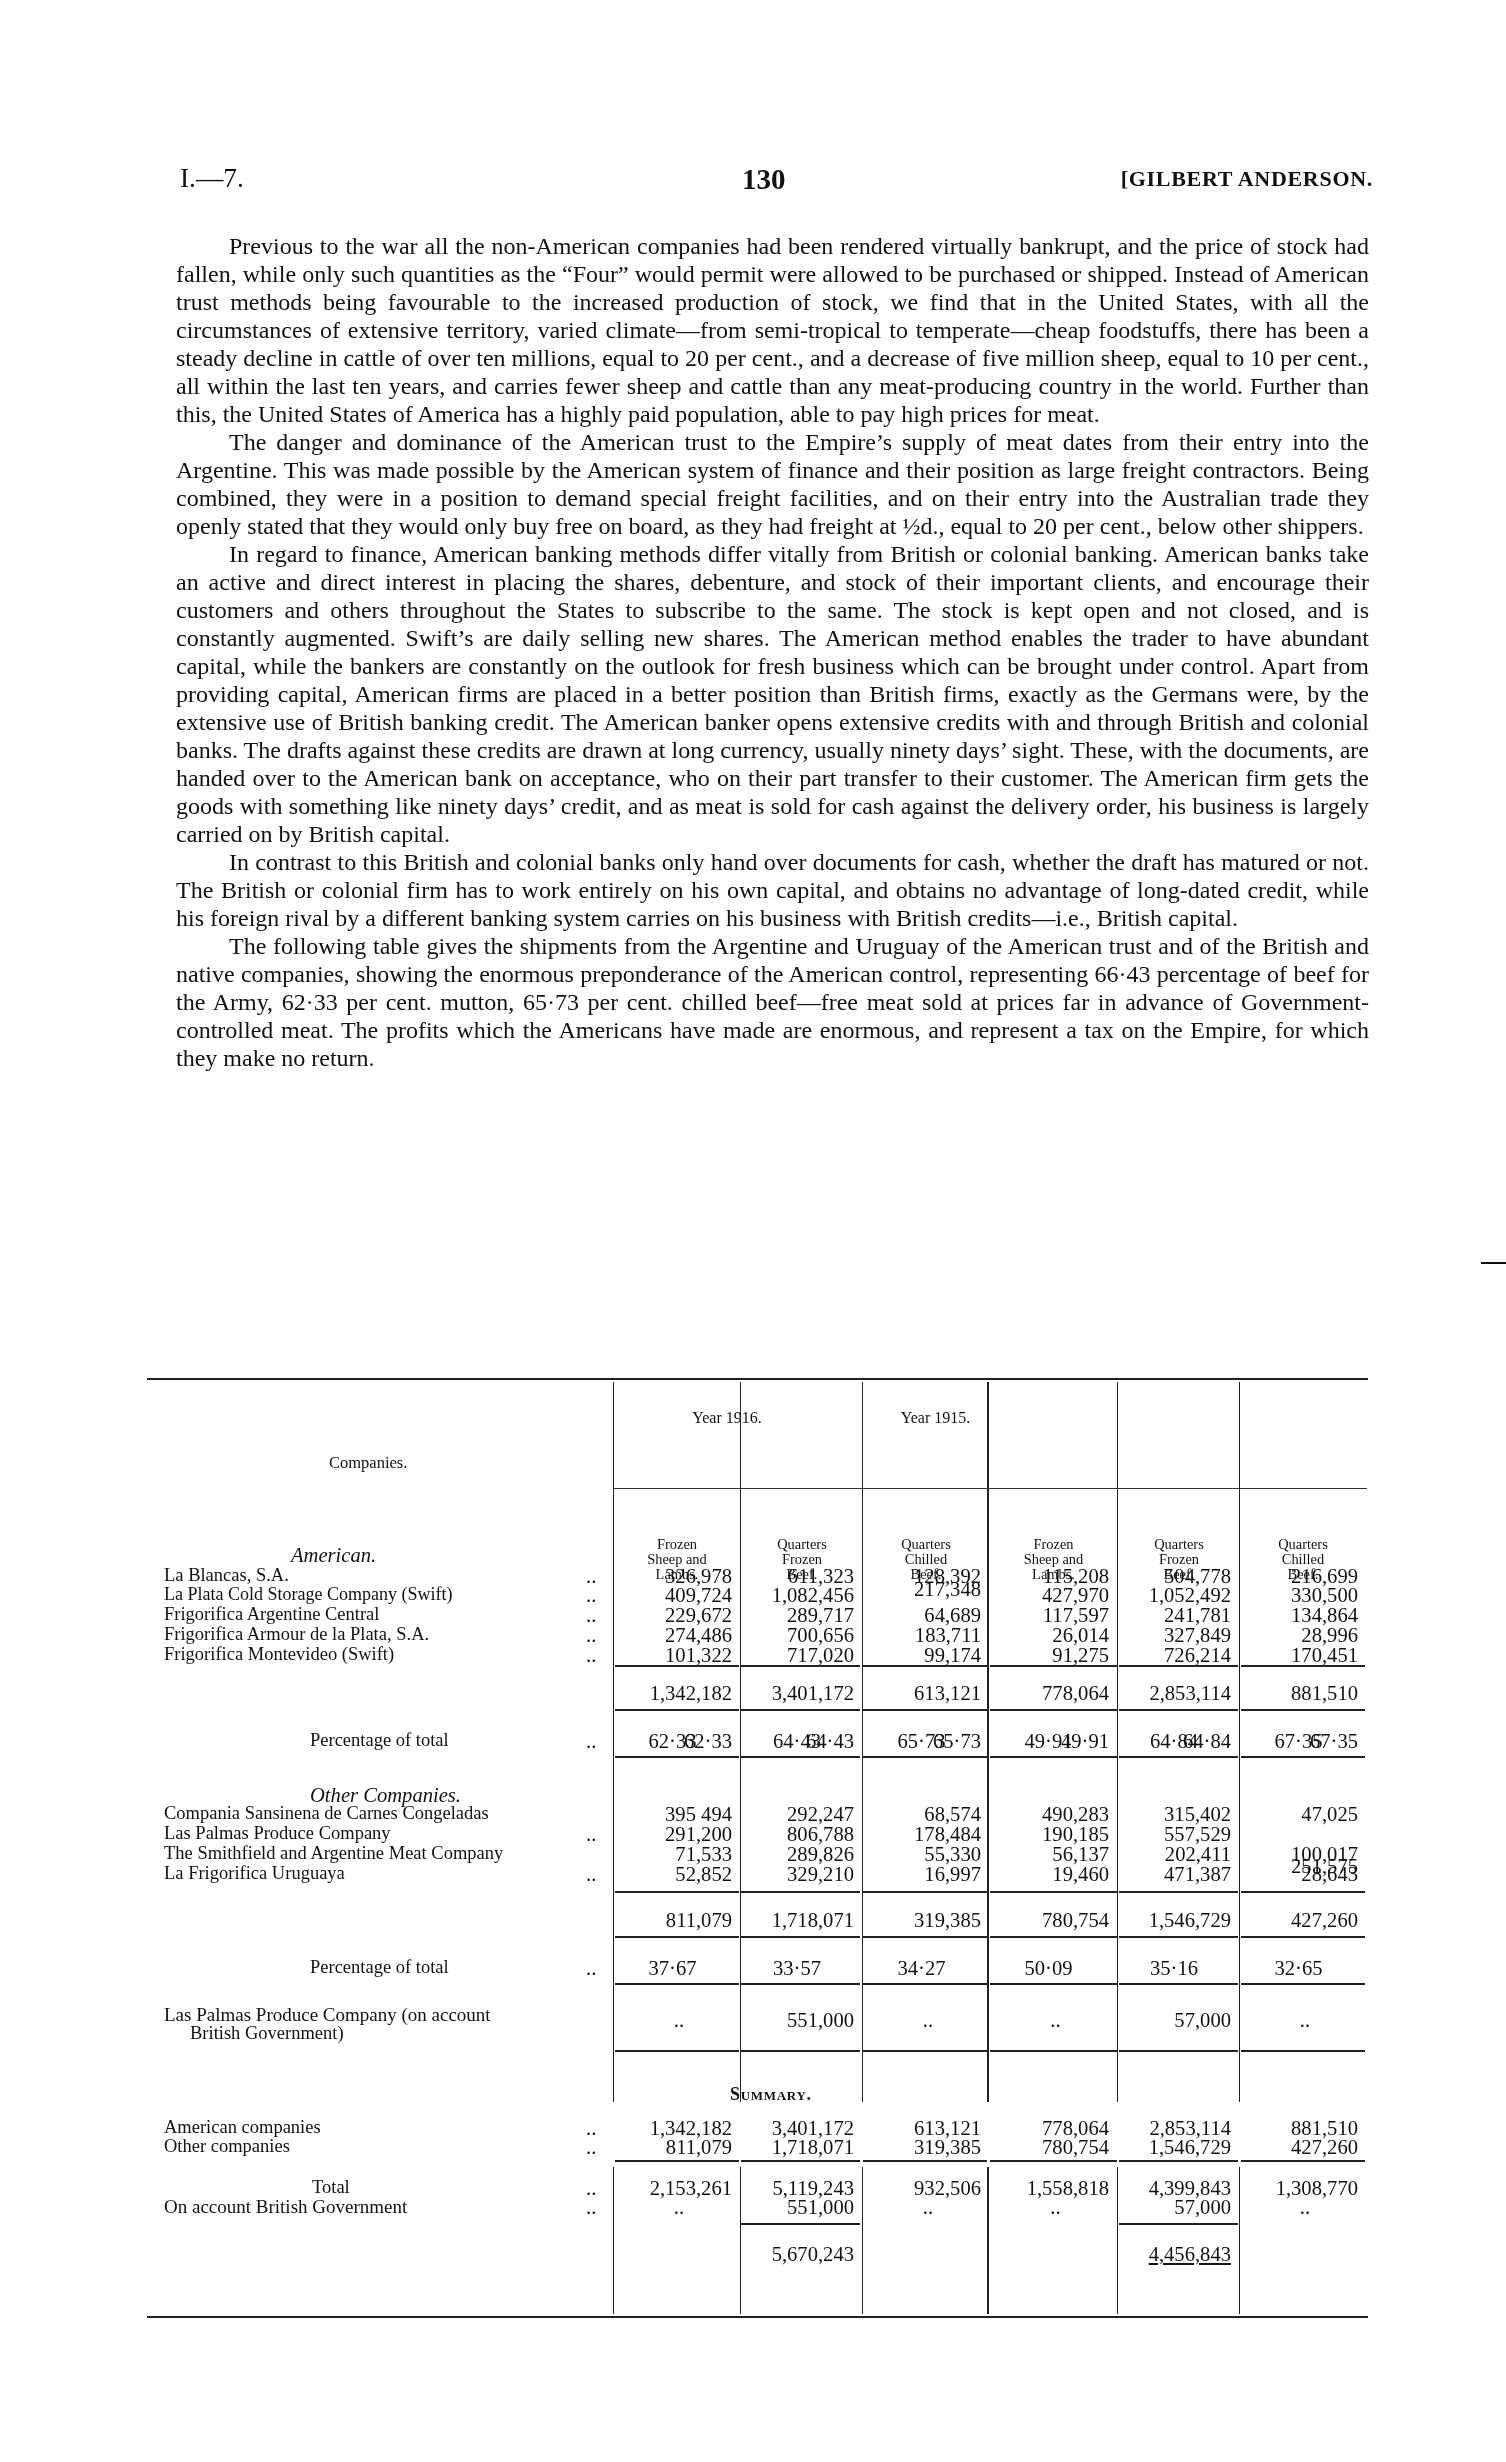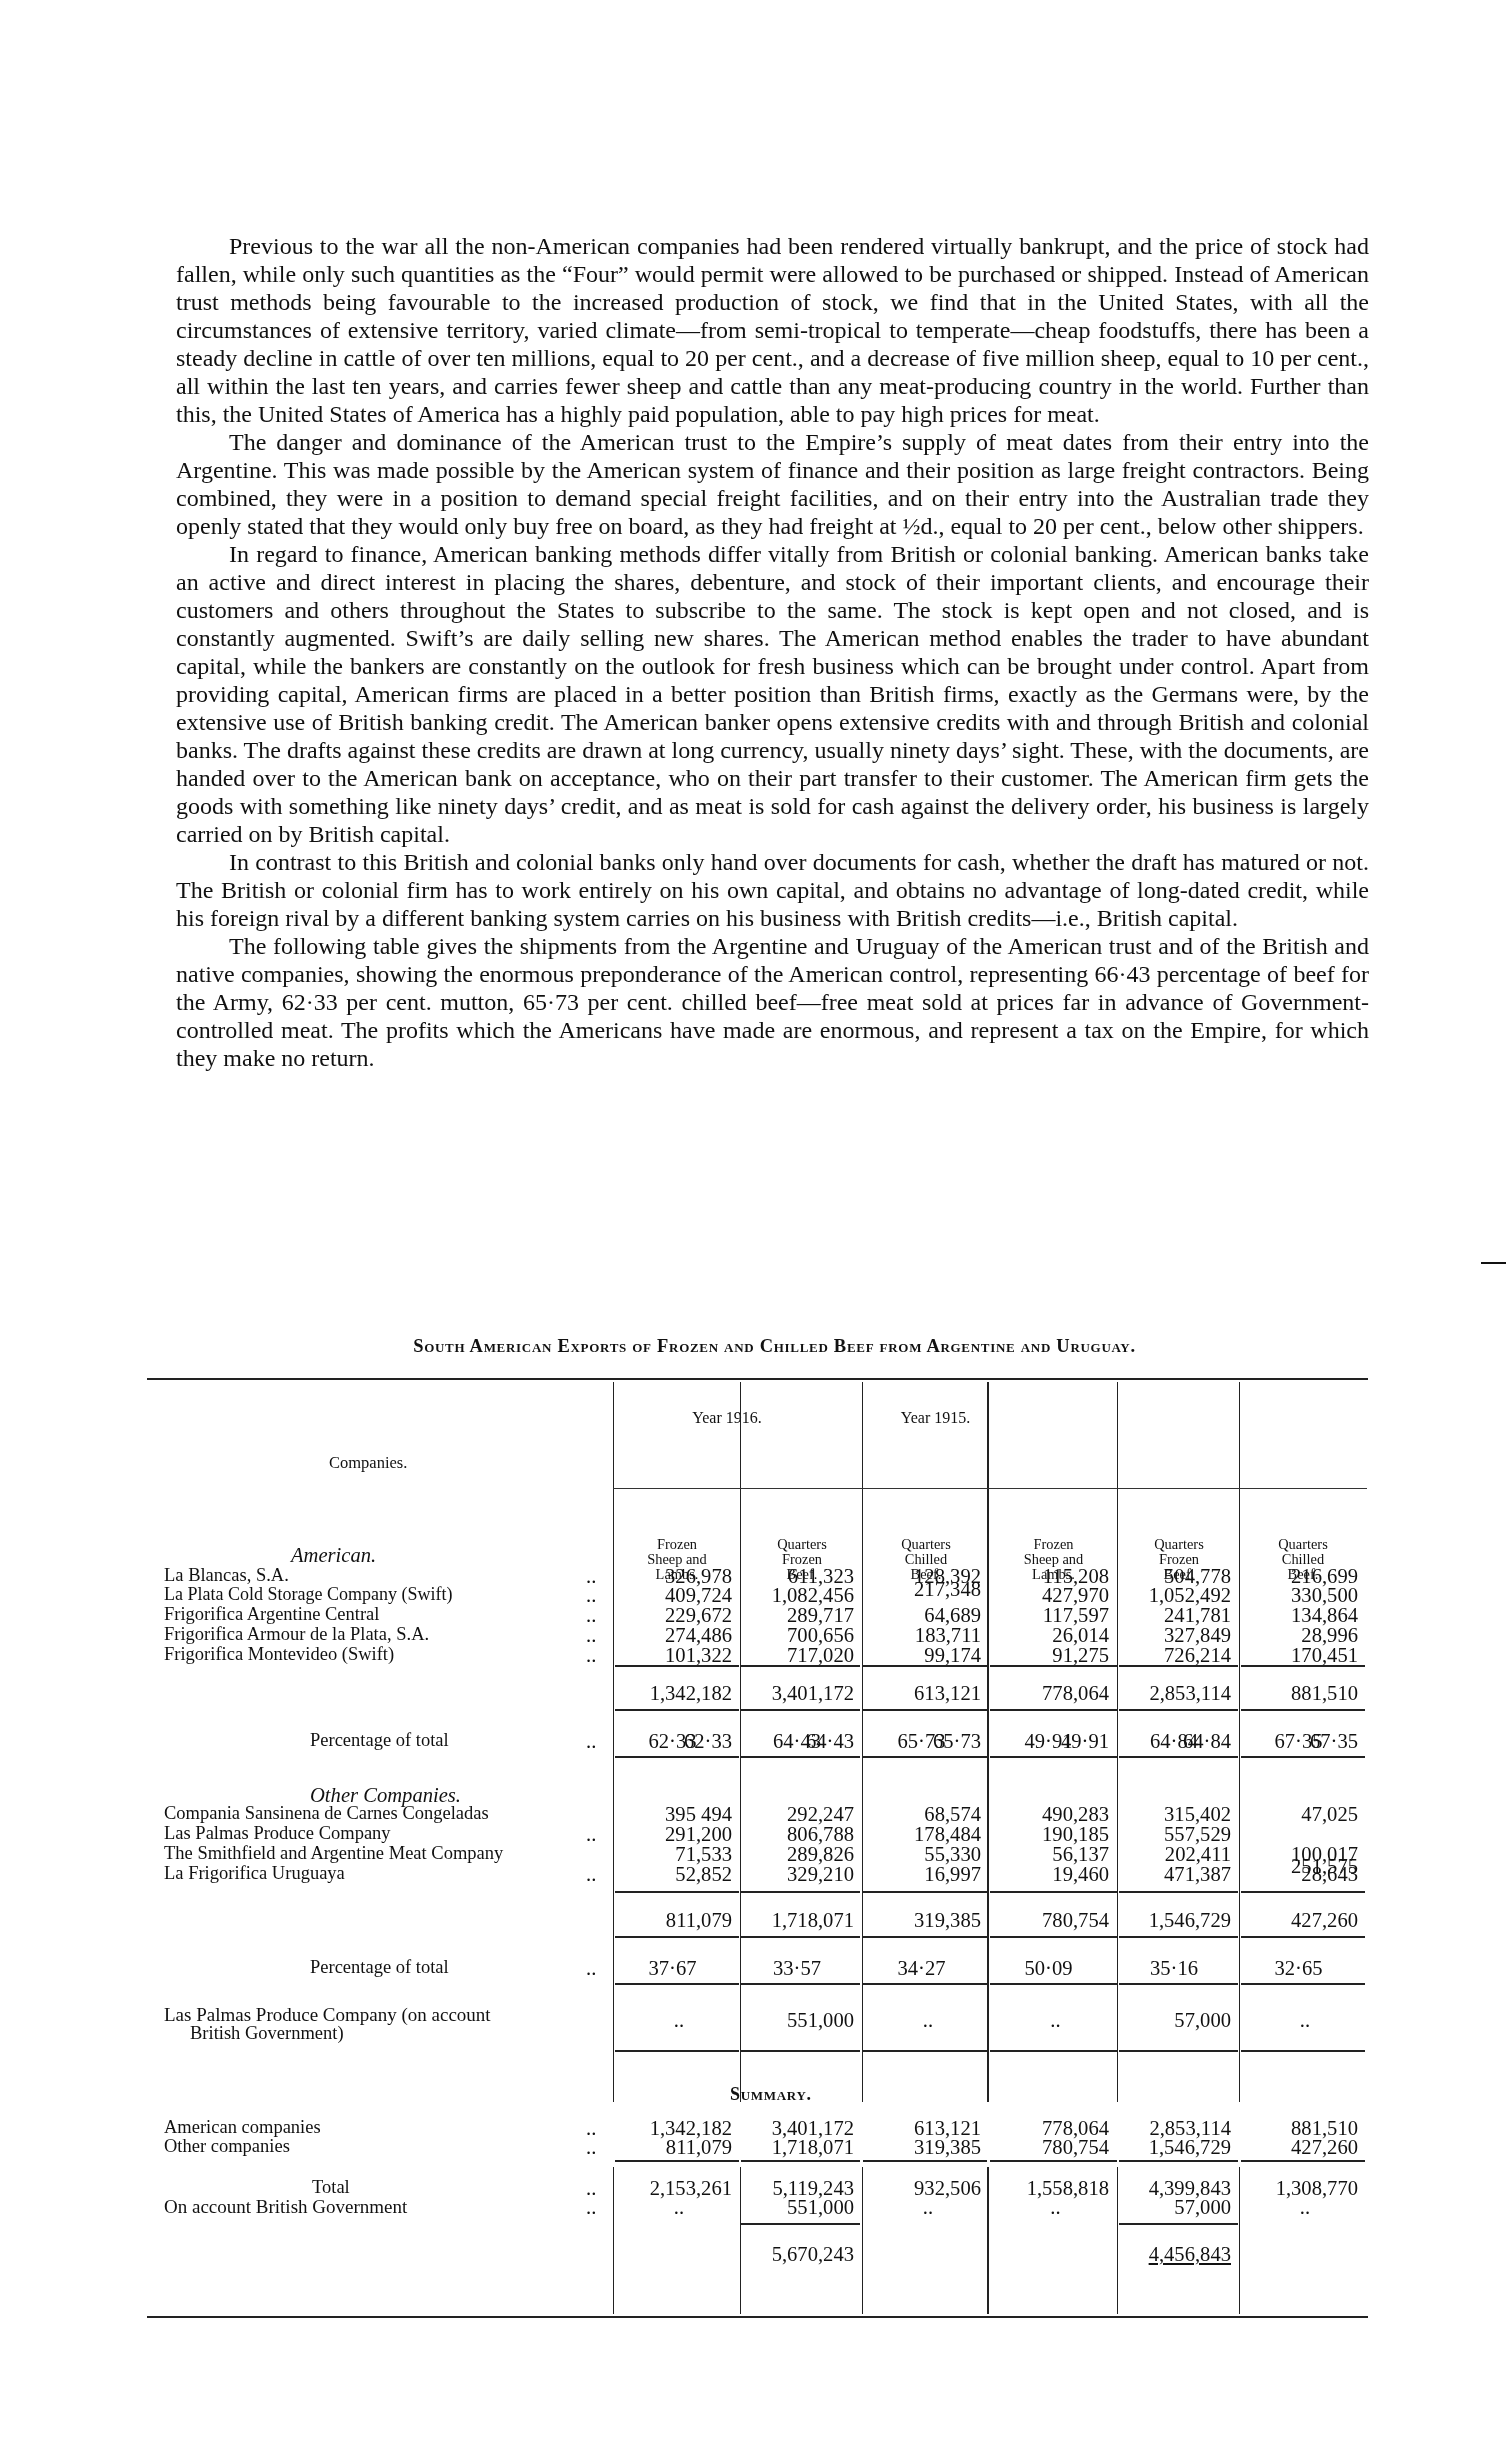--- a/index.html
+++ b/index.html
@@ -28,32 +28,36 @@
   .lbl { position:absolute; font-size:20.6px; white-space:nowrap; }
   .lbl.it { font-style:italic; }
   .summary-title { position:absolute; font-size:18px; font-weight:bold; font-variant:small-caps; letter-spacing:0.7px; }
   .margin-mark { position:absolute; left:1481px; top:1262px; width:25px; border-top:2.7px solid #111; }
 </style>
 </head>
 <body>
 
 <div class="page">
 
+  <div class="running-head">
+    <span class="rh-left">I.—7.</span>
+    <span class="rh-center">130</span>
+    <span class="rh-right">[GILBERT ANDERSON.</span>
+  </div>
 
   <div class="body-text">
     <p>Previous to the war all the non-American companies had been rendered virtually bankrupt, and the price of stock had fallen, while only such quantities as the “Four” would permit were allowed to be purchased or shipped. Instead of American trust methods being favourable to the increased production of stock, we find that in the United States, with all the circumstances of extensive territory, varied climate—from semi-tropical to temperate—cheap foodstuffs, there has been a steady decline in cattle of over ten millions, equal to 20 per cent., and a decrease of five million sheep, equal to 10 per cent., all within the last ten years, and carries fewer sheep and cattle than any meat-producing country in the world. Further than this, the United States of America has a highly paid population, able to pay high prices for meat.</p>
     <p>The danger and dominance of the American trust to the Empire’s supply of meat dates from their entry into the Argentine. This was made possible by the American system of finance and their position as large freight contractors. Being combined, they were in a position to demand special freight facilities, and on their entry into the Australian trade they openly stated that they would only buy free on board, as they had freight at ½d., equal to 20 per cent., below other shippers.</p>
     <p>In regard to finance, American banking methods differ vitally from British or colonial banking. American banks take an active and direct interest in placing the shares, debenture, and stock of their important clients, and encourage their customers and others throughout the States to subscribe to the same. The stock is kept open and not closed, and is constantly augmented. Swift’s are daily selling new shares. The American method enables the trader to have abundant capital, while the bankers are constantly on the outlook for fresh business which can be brought under control. Apart from providing capital, American firms are placed in a better position than British firms, exactly as the Germans were, by the extensive use of British banking credit. The American banker opens extensive credits with and through British and colonial banks. The drafts against these credits are drawn at long currency, usually ninety days’ sight. These, with the documents, are handed over to the American bank on acceptance, who on their part transfer to their customer. The American firm gets the goods with something like ninety days’ credit, and as meat is sold for cash against the delivery order, his business is largely carried on by British capital.</p>
     <p>In contrast to this British and colonial banks only hand over documents for cash, whether the draft has matured or not. The British or colonial firm has to work entirely on his own capital, and obtains no advantage of long-dated credit, while his foreign rival by a different banking system carries on his business with British credits—i.e., British capital.</p>
     <p>The following table gives the shipments from the Argentine and Uruguay of the American trust and of the British and native companies, showing the enormous preponderance of the American control, representing 66·43 percentage of beef for the Army, 62·33 per cent. mutton, 65·73 per cent. chilled beef—free meat sold at prices far in advance of Government-controlled meat. The profits which the Americans have made are enormous, and represent a tax on the Empire, for which they make no return.</p>
   </div>
 
   <div class="margin-mark"></div>
 
-  <div class="table-title">South American Exports of Frozen and Chilled Beef from Argentine and Uruguay.</div>
 
   <div class="tbl" id="tbl">
     <div class="rule-top"></div>
     <div class="rule-bot"></div>
 
     <div class="lbl" style="left:182px;top:75px;font-size:16.5px;">Companies.</div>
     <div class="year" style="left:477px;top:31px;width:206px;">Year 1916.</div>
     <div class="year" style="left:689px;top:31px;width:199px;">Year 1915.</div>
   <div class="vline" style="left:466px;top:4.1px;height:720px;"></div>
       <div class="vline" style="left:593px;top:4.1px;height:720px;"></div>

